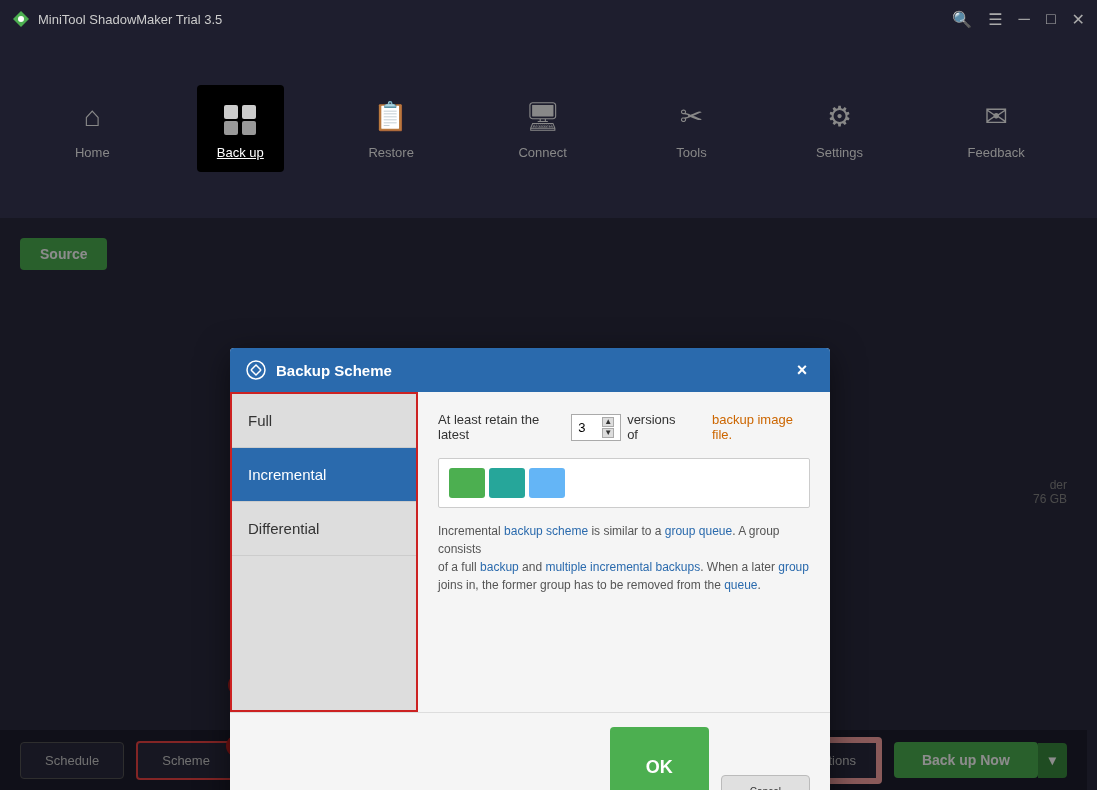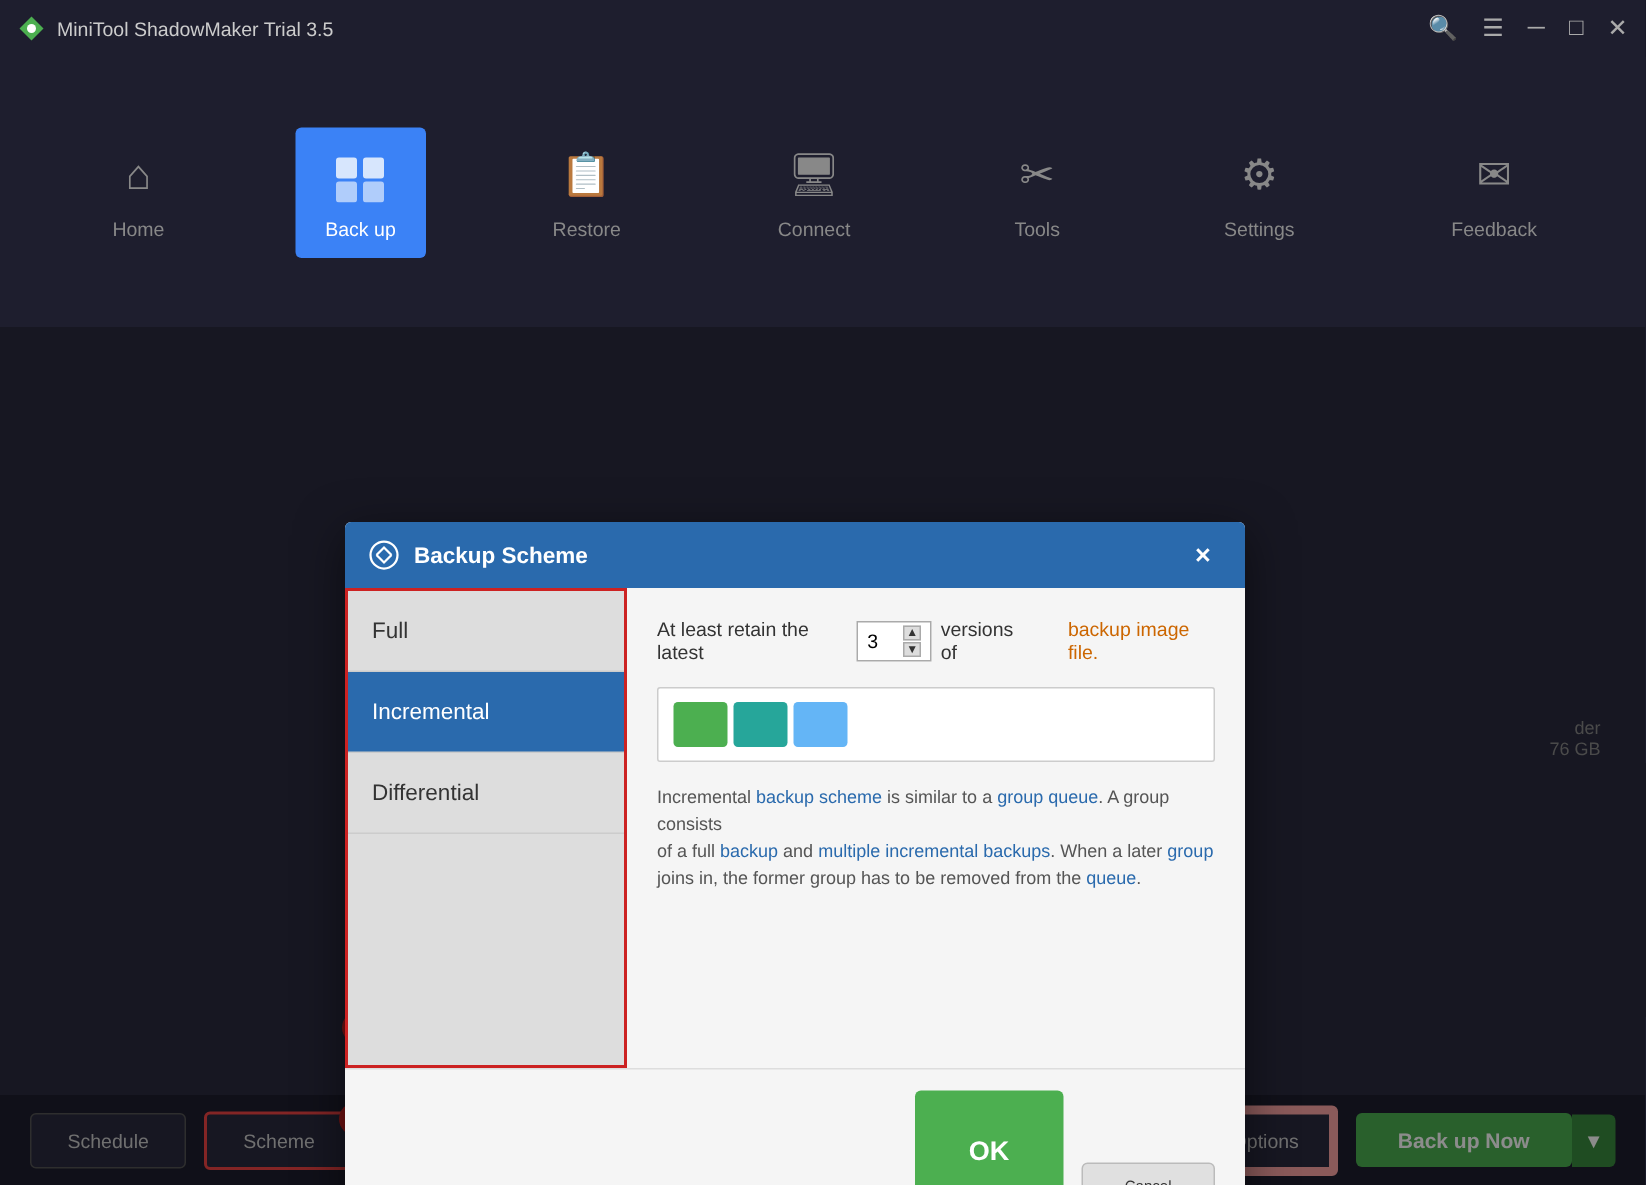--- a/index.html
+++ b/index.html
@@ -67,22 +67,23 @@
       align-items: center;
       gap: 8px;
       color: #888;
       font-size: 13px;
       cursor: pointer;
       padding: 12px 20px;
       border-radius: 4px;
       min-width: 80px;
     }
     .nav-item.active {
-      background: #3b82f6;
+      background: #000000;
       color: #fff;
+      text-decoration: underline;
     }
     .nav-icon {
       width: 40px;
       height: 40px;
       display: flex;
       align-items: center;
       justify-content: center;
       font-size: 28px;
     }
 
@@ -114,21 +115,21 @@
     .bottom-toolbar {
       height: 60px;
       background: #1e1e2e;
       display: flex;
       align-items: center;
       padding: 0 20px;
       gap: 12px;
       position: absolute;
       bottom: 0;
       left: 0;
-      right: 0;
+      right: 10px;
     }
     .btn-toolbar {
       padding: 10px 24px;
       border: 1px solid #555;
       background: #2a2a3e;
       color: #ccc;
       border-radius: 4px;
       cursor: pointer;
       font-size: 13px;
     }
@@ -447,20 +448,23 @@
       <span>Settings</span>
     </div>
     <div class="nav-item">
       <div class="nav-icon">✉</div>
       <span>Feedback</span>
     </div>
   </div>
 
   <div class="content-area" style="position:relative;">
 
+    <div class="source-bar">
+      <div class="source-label">Source</div>
+    </div>
 
     <div class="disk-info">
       <div>der</div>
       <div>76 GB</div>
     </div>
 
     <div class="toggle-wrap">
       <div class="toggle">
         <span class="toggle-label">ON</span>
         <div class="toggle-knob"></div>

